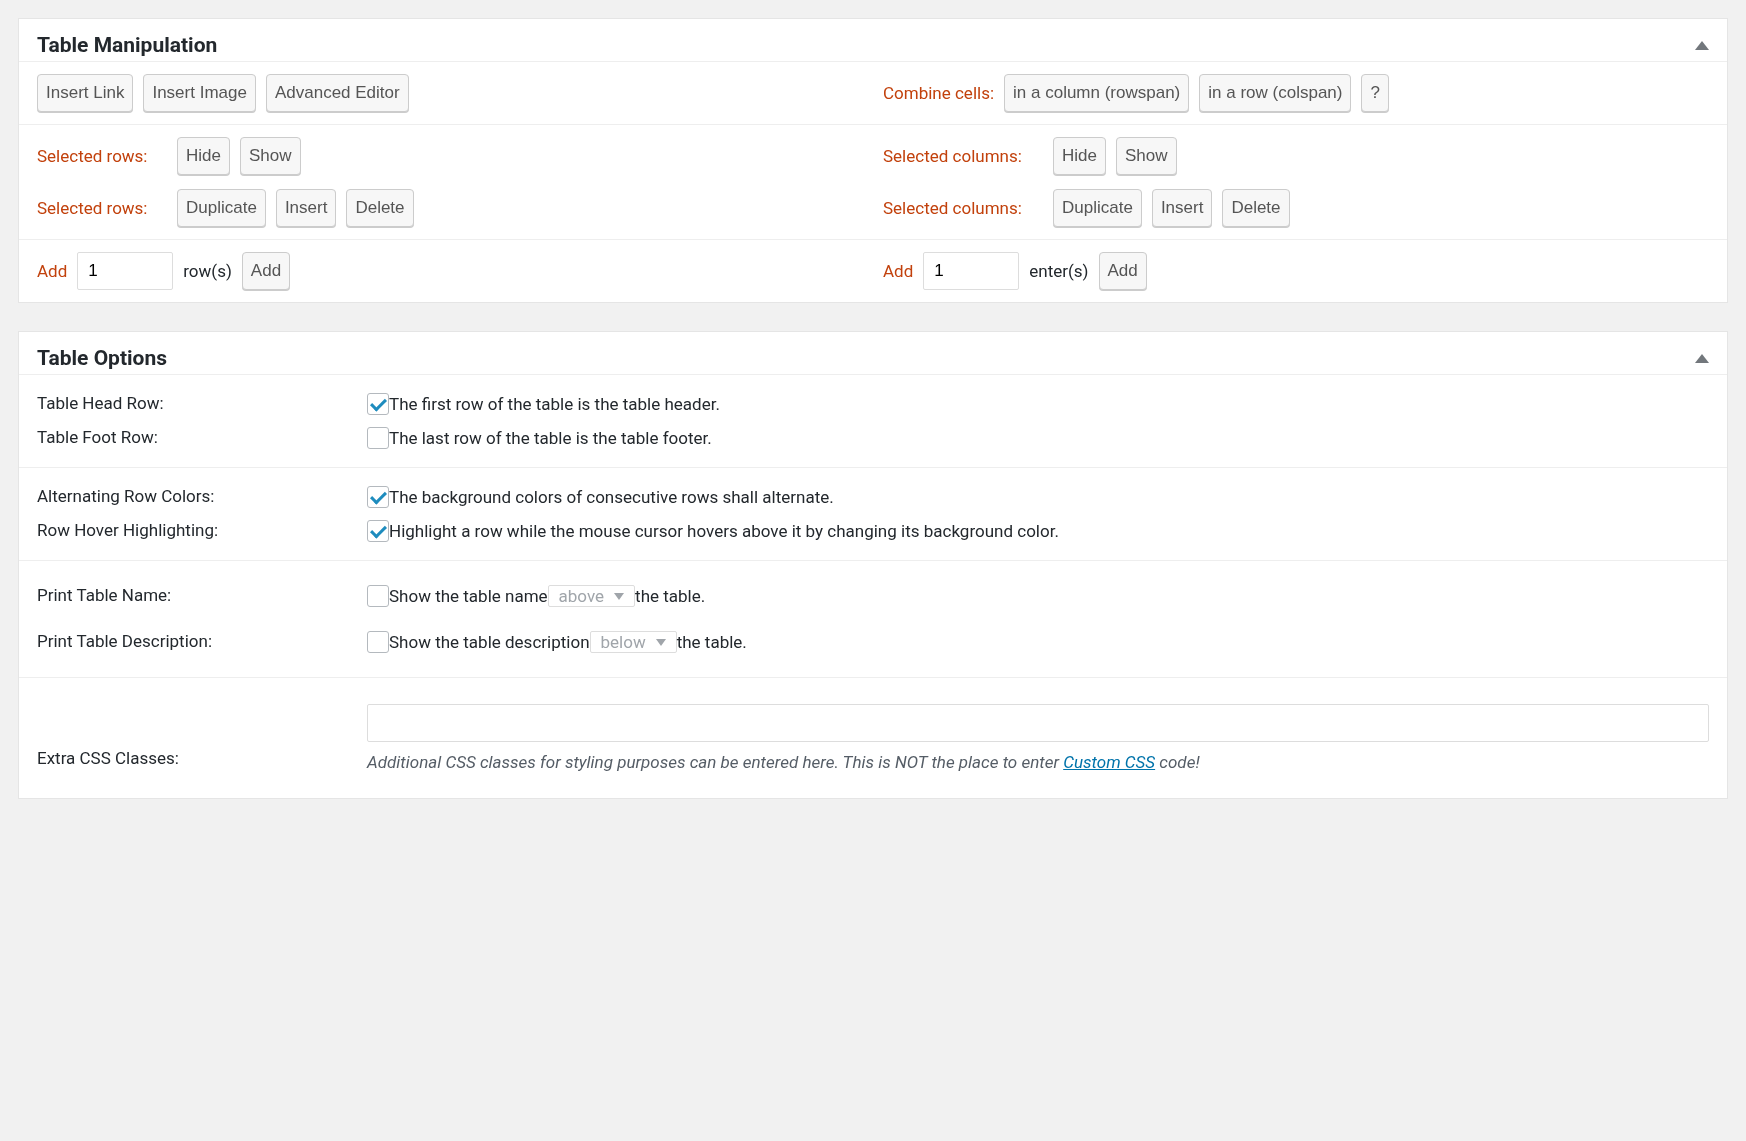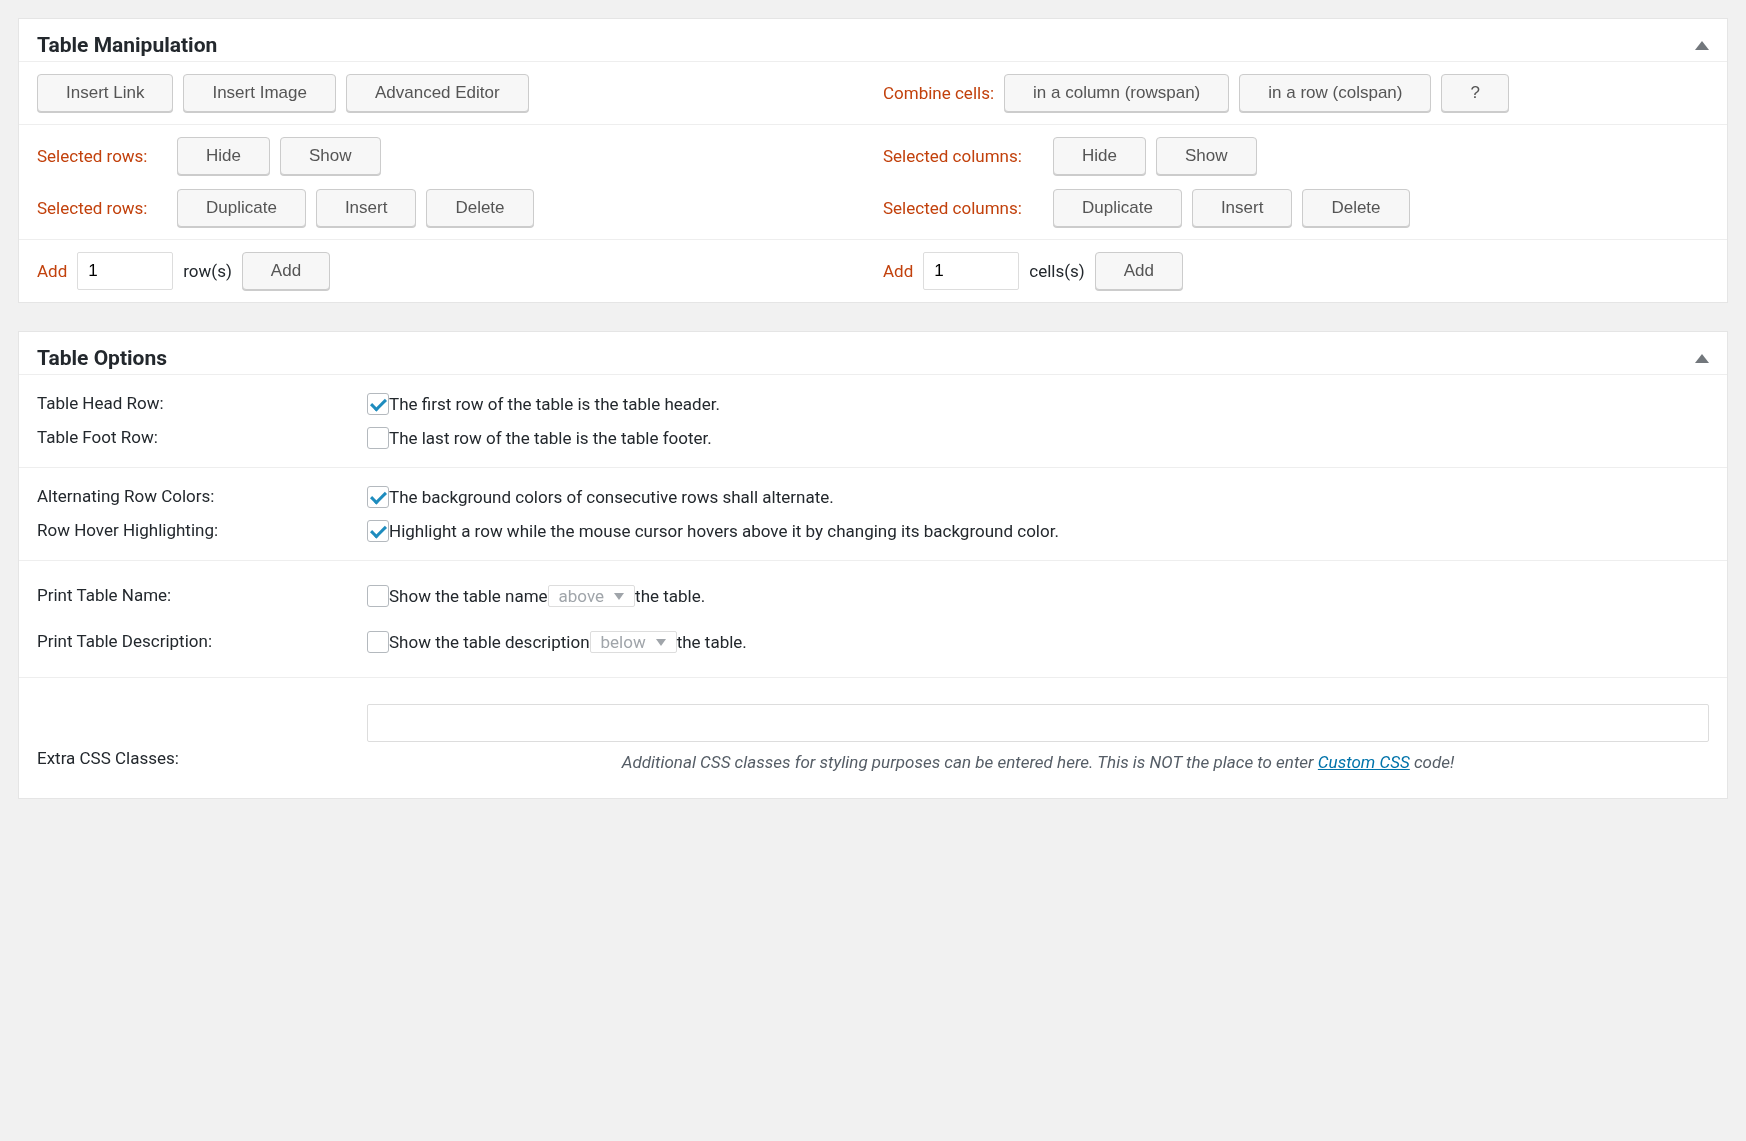--- a/index.html
+++ b/index.html
@@ -55,21 +55,21 @@
     flex-wrap: wrap;
     gap: 10px;
   }
   .label-lead {
     color: #c2410c;
   }
   button.btn {
     background: #f7f7f7;
     border: 1px solid #ccc;
     color: #555;
-    padding: 8px 28px;
+    padding: 8px 8px;
     font-size: 17px;
     border-radius: 4px;
     cursor: pointer;
     box-shadow: 0 1px 0 #ccc;
   }
   input[type="text"].small {
     width: 96px;
     height: 38px;
     padding: 4px 10px;
     border: 1px solid #ddd;
@@ -135,21 +135,21 @@
   }
   .select .tri {
     width:0;height:0;
     border-left:5px solid transparent;
     border-right:5px solid transparent;
     border-top:7px solid #a0a5aa;
   }
   .desc-line { color:#23282d; }
   .italic-note { font-style: italic; color:#555d66; margin-top:10px; }
   .italic-note a { color:#0073aa; text-decoration: underline; }
-  .field-block { display:flex; flex-direction:column; width:100%; }
+  .field-block { display:flex; flex-direction:row; width:100%; }
 </style>
 </head>
 <body>
 
 <div class="panel">
   <div class="panel-header">
     <h2 class="panel-title">Table Manipulation</h2>
     <span class="caret-up"></span>
   </div>
 
@@ -206,21 +206,21 @@
         <span class="label-lead">Add</span>
         <input type="text" class="small" value="1" style="">
         <span>row(s)</span>
         <button class="btn">Add</button>
       </div>
     </div>
     <div class="half right">
       <div class="row">
         <span class="label-lead">Add</span>
         <input type="text" class="small" value="1" style="">
-        <span>cells(s)</span>
+        <span>enter(s)</span>
         <button class="btn">Add</button>
       </div>
     </div>
   </div>
 </div>
 
 <div class="panel">
   <div class="panel-header">
     <h2 class="panel-title">Table Options</h2>
     <span class="caret-up"></span>

